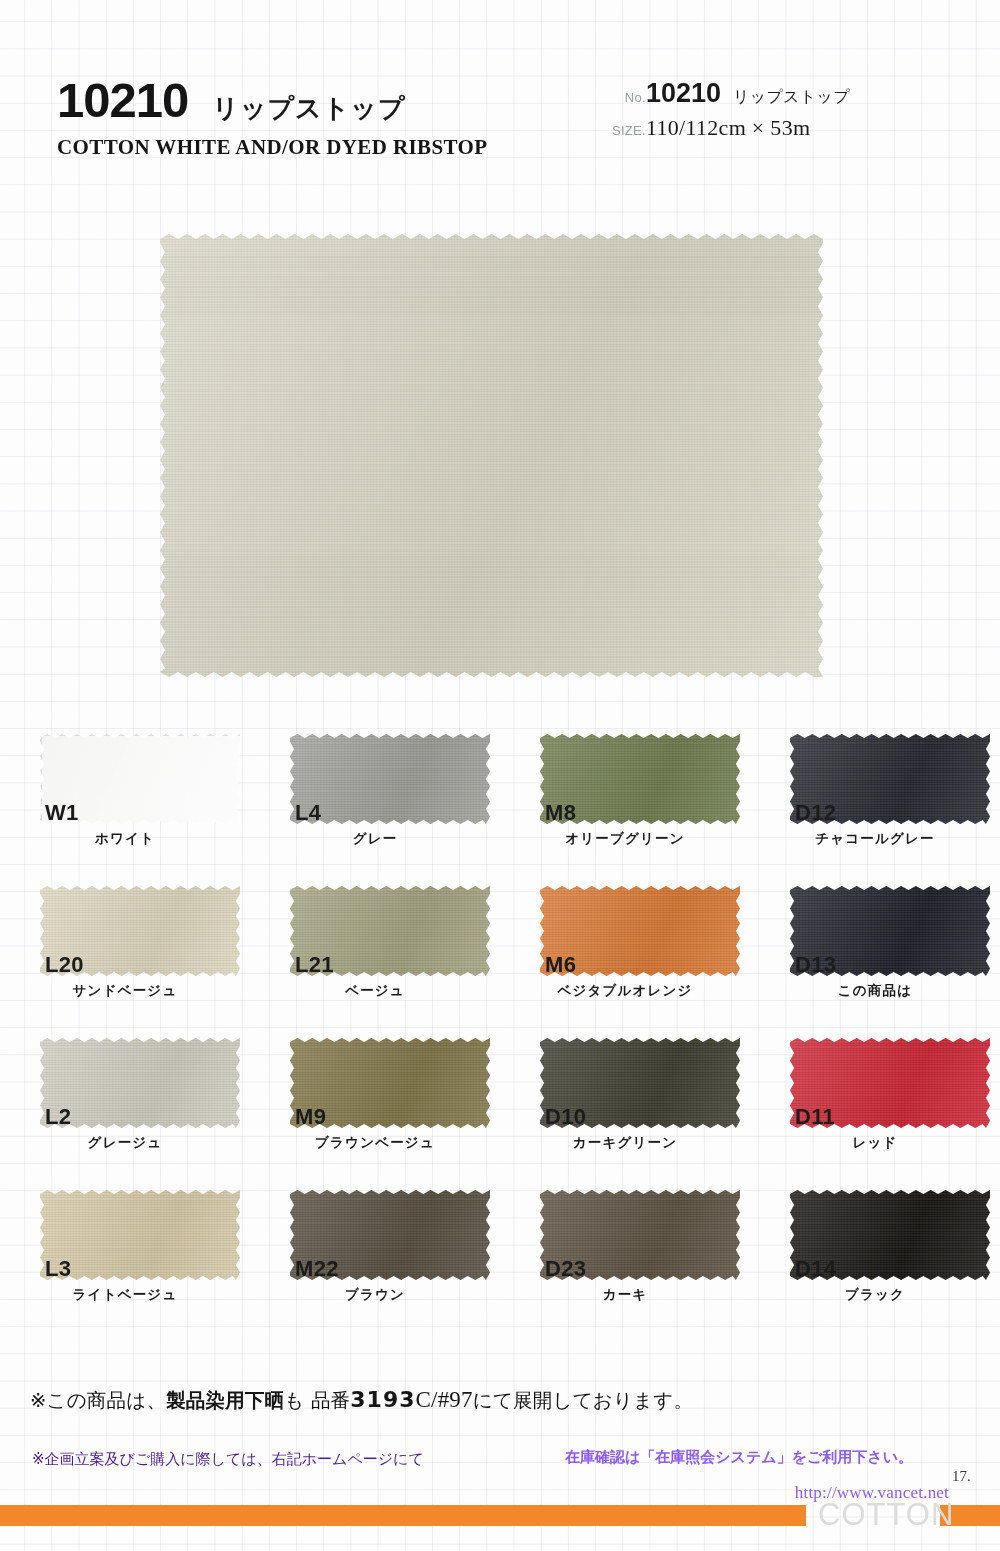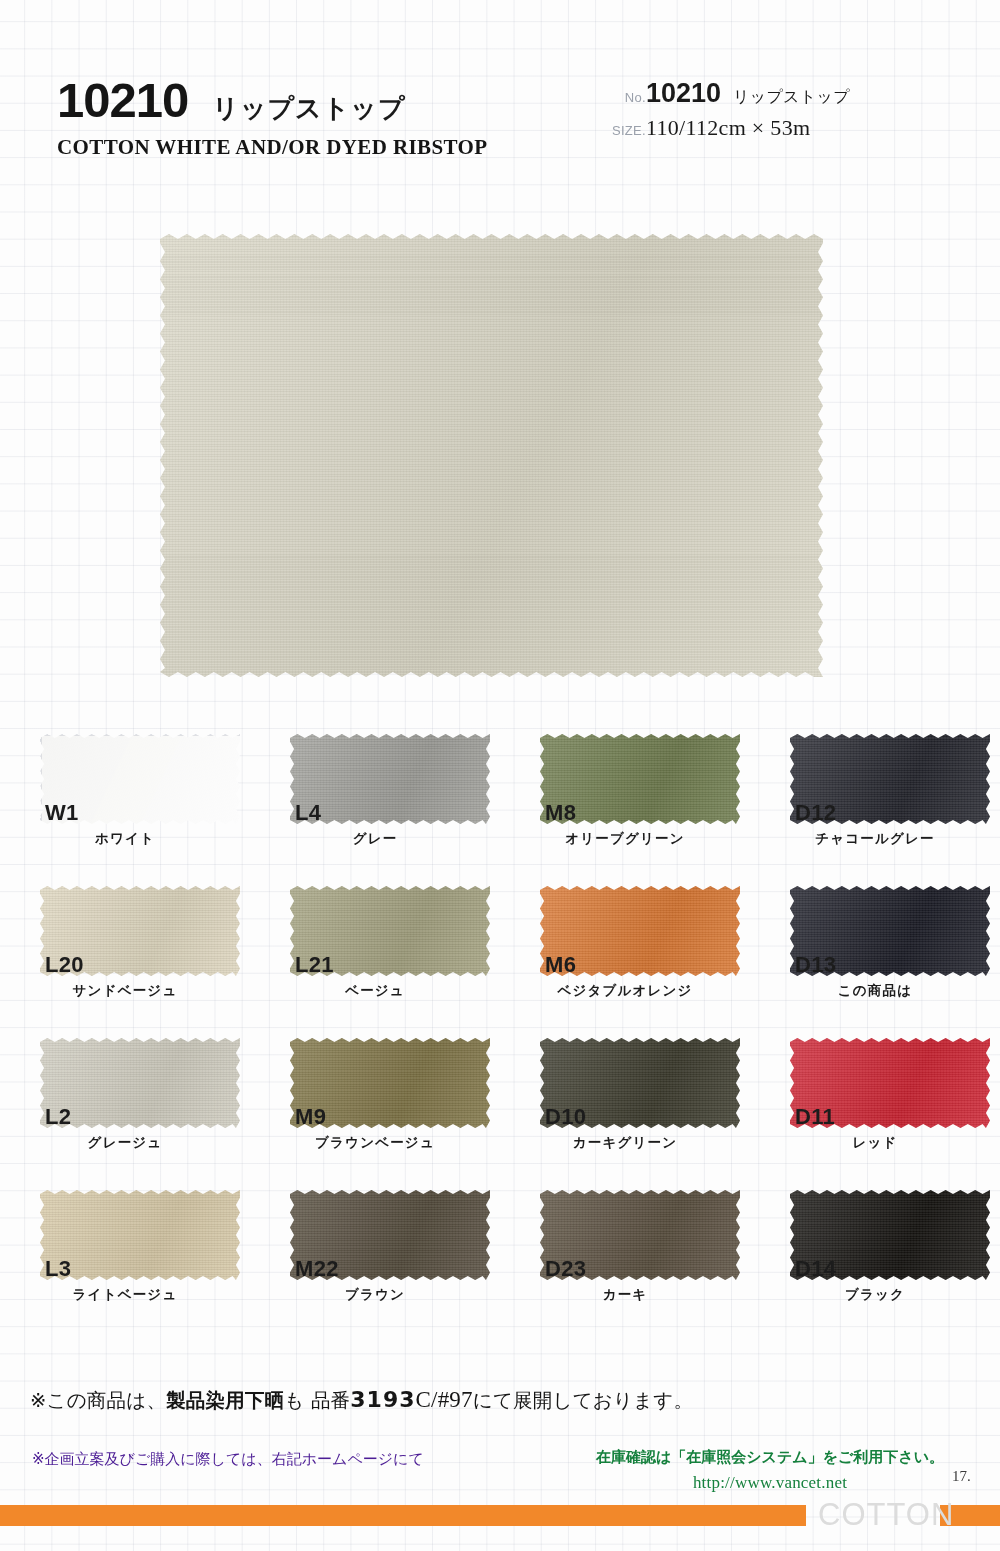--- a/index.html
+++ b/index.html
@@ -99,26 +99,26 @@
   .note-main .cno{font-family:"Liberation Serif", serif;font-size:23px;}
 
   .note-left{
     position:absolute;left:32px;top:1448px;width:520px;
     font-family:"DejaVu Sans", sans-serif;
     font-size:15px;line-height:1.5;color:#4c1d95;
   }
   .note-left .l2{padding-left:14px;}
 
   .note-right{
-    position:absolute;left:560px;top:1448px;width:420px;text-align:center;
-    font-family:"DejaVu Sans", sans-serif;font-size:15px;color:#15803d;
+    position:absolute;left:529px;top:1448px;width:420px;text-align:center;
+    font-family:"DejaVu Sans", sans-serif;font-size:15px;color:#8b5cf6;
   }
   .note-right .stock{font-weight:700;white-space:nowrap;}
   .note-right .url{
-    font-family:"Liberation Serif", serif;font-size:17px;margin-top:6px;letter-spacing:.2px;
+    font-family:"Liberation Serif", serif;font-size:17px;margin-top:16px;letter-spacing:.2px;text-align:right;
   }
   .page-no{
     position:absolute;left:952px;top:1468px;
     font-family:"Liberation Serif", serif;font-size:15px;color:#3a3a3a;
   }
 
   .orange-bar{position:absolute;top:1505px;height:21px;background:#f2882a;}
   .bar-a{left:0;width:806px;}
   .bar-b{left:940px;width:60px;}
   .vancet{

